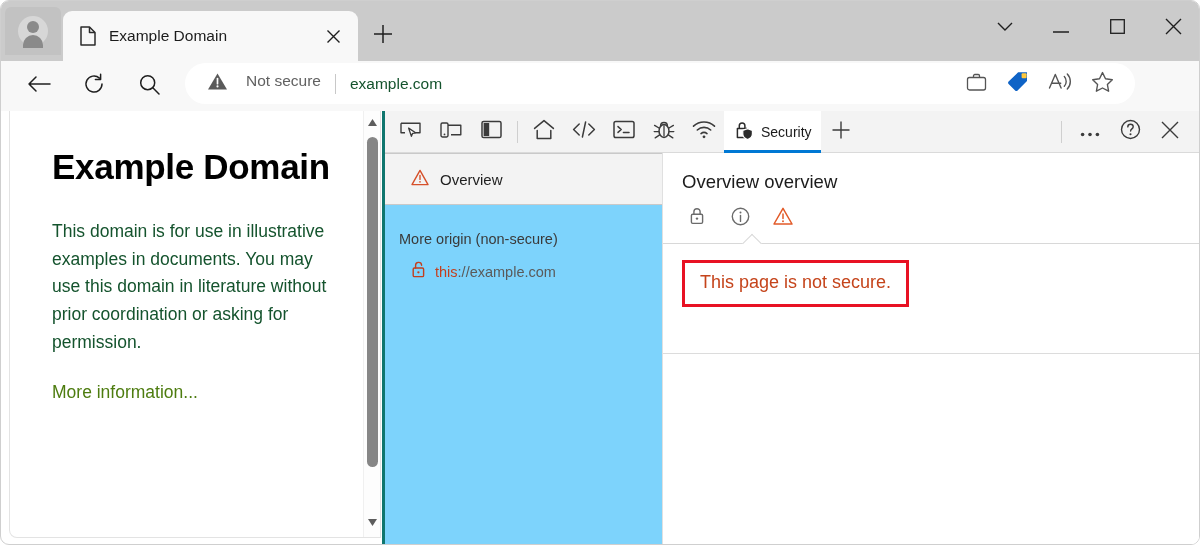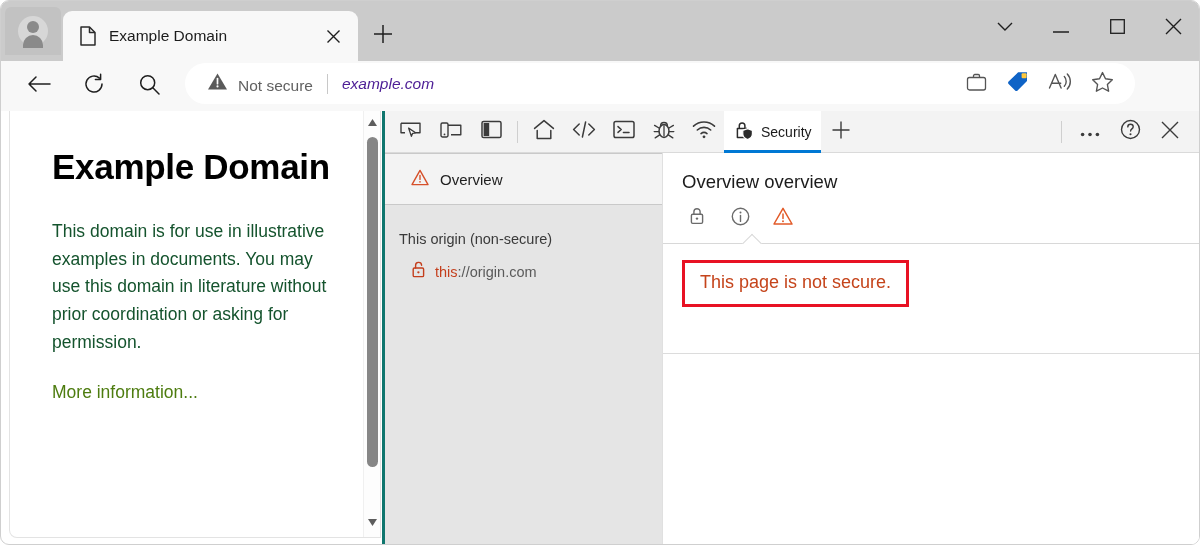--- a/index.html
+++ b/index.html
@@ -76,29 +76,29 @@
     position: absolute; top: 7px; width: 36px; height: 36px;
     display: flex; align-items: center; justify-content: center;
   }
   .omnibox {
     position: absolute; left: 184px; top: 62px;
     width: 950px; height: 41px;
     background: #ffffff; border-radius: 21px;
     display: flex; align-items: center;
   }
   .notsecure {
-    display: flex; align-items: flex-end; margin-left: 22px;
+    display: flex; align-items: flex-start; margin-left: 22px; gap: 8px;
   }
   .notsecure-label {
     margin-left: 10px; font-size: 15.5px; color: #616161;
   }
   .omni-sep {
     width: 1px; height: 20px; background: #c8c8c8; margin: 0 14px;
   }
-  .omni-url { font-size: 15.5px; color: #4c1d95; font-style: italic; }
+  .omni-url { font-size: 15.5px; color: #14532d; }
   .omni-actions { margin-left: auto; display: flex; align-items: center; }
   .omni-act {
     width: 38px; height: 38px; margin-right: 4px;
     display: flex; align-items: center; justify-content: center;
   }
   .tb-more {
     position: absolute; right: 8px; top: 70px; width: 40px; height: 32px;
     display: flex; align-items: center; justify-content: center;
   }
 
@@ -165,21 +165,21 @@
   }
   .dt-tab.active::after {
     content: ""; position: absolute; left: 0; right: 0; bottom: 0;
     height: 3px; background: #0078d4;
   }
   .dt-right { margin-left: auto; display: flex; align-items: center; }
   .dt-right .dt-vsep { margin: 0 8px 0 4px; }
 
   .dt-body { display: flex; height: 392px; }
   .dt-side {
-    width: 278px; height: 100%; background: #e5e5e5;
+    width: 278px; height: 100%; background: #7dd3fc;
     border-right: 1px solid #e0e0e0;
   }
   .dt-overview-row {
     height: 52px; background: #f3f3f3;
     border-top: 1px solid #c9c9c9; border-bottom: 1px solid #c9c9c9;
     display: flex; align-items: center; padding-left: 26px; gap: 11px;
     font-size: 15px; color: #1f1f1f;
   }
   .dt-group-title {
     margin: 26px 0 0 14px; font-size: 14.5px; color: #3a3a3a;
@@ -533,31 +533,31 @@
           <span>
             <svg width="18" height="17" viewBox="0 0 18 17">
               <path d="M9 1.4L17 15.6H1z" fill="none" stroke="#d6502a" stroke-width="1.4" stroke-linejoin="round"></path>
               <path d="M9 6.4v4" stroke="#d6502a" stroke-width="1.4" stroke-linecap="round"></path>
               <circle cx="9" cy="12.8" r="0.85" fill="#d6502a"></circle>
             </svg>
           </span>
           <span>Overview</span>
         </div>
 
-        <div class="dt-group-title">This origin (non-secure)</div>
+        <div class="dt-group-title">More origin (non-secure)</div>
 
         <div class="dt-origin">
           <span>
             <svg width="15" height="17" viewBox="0 0 15 17">
               <rect x="2.2" y="7" width="10.4" height="8.6" rx="1.2" fill="none" stroke="#c43e1c" stroke-width="1.4"></rect>
               <path d="M4.6 7V4.6A3 3 0 0 1 10.6 4.2" fill="none" stroke="#c43e1c" stroke-width="1.4" stroke-linecap="round"></path>
               <circle cx="7.4" cy="11.3" r="1.15" fill="#c43e1c"></circle>
             </svg>
           </span>
-          <span class="dt-origin-url"><span>this</span><span class="gray">://origin.com</span></span>
+          <span class="dt-origin-url"><span>this</span><span class="gray">://example.com</span></span>
         </div>
       </div>
 
       <div class="dt-main">
         <div class="dt-main-title">Overview overview</div>
 
         <div class="dt-states">
           <div class="dt-state">
             <span>
               <svg width="16" height="18" viewBox="0 0 16 18">

